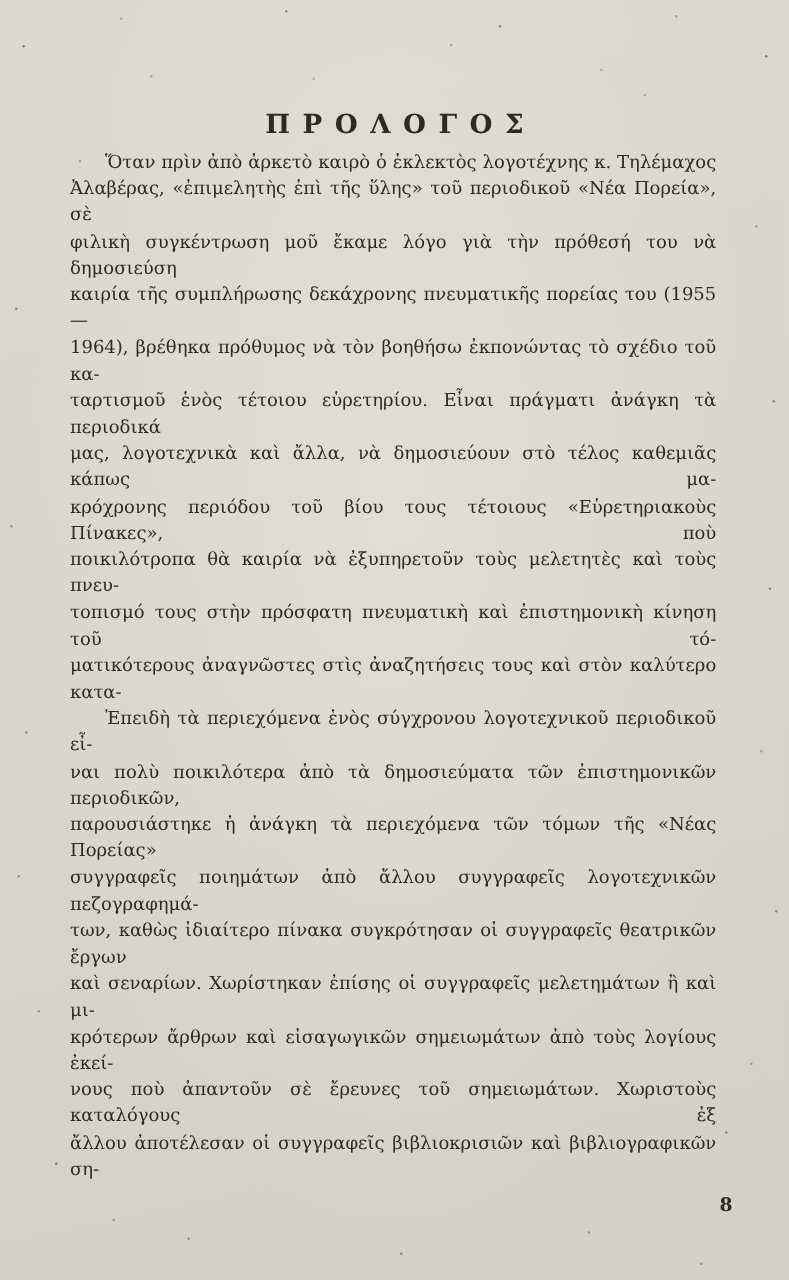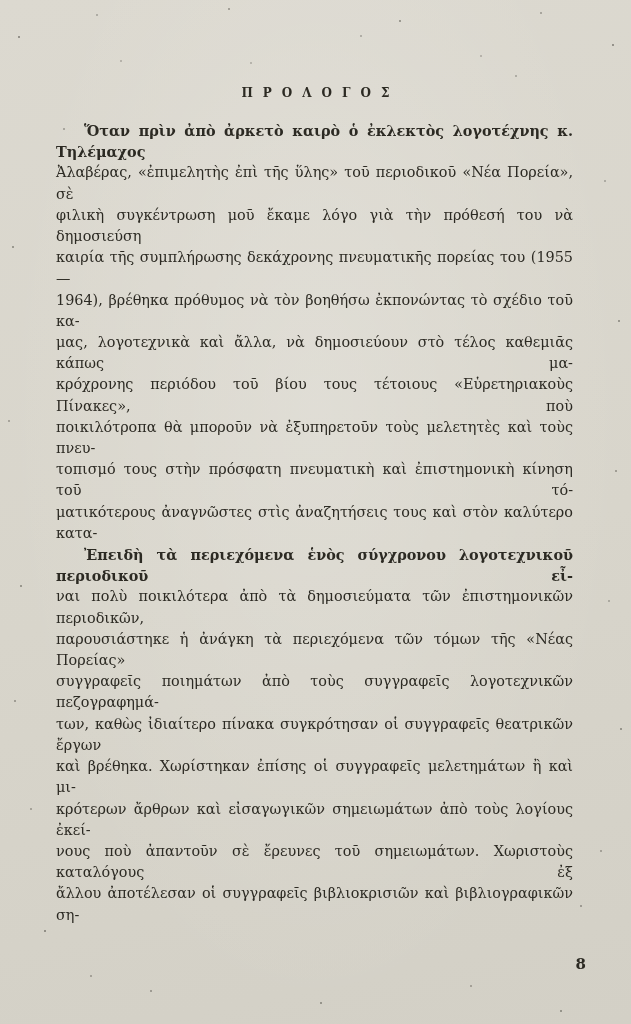--- a/index.html
+++ b/index.html
@@ -48,21 +48,21 @@
       320px 1002px 0 rgba(50,48,42,.5), 470px 985px 0 rgba(50,48,42,.4),
       560px 1010px 0 rgba(50,48,42,.5), 250px 62px 0 rgba(50,48,42,.3),
       120px 60px 0 rgba(50,48,42,.3), 515px 75px 0 rgba(50,48,42,.35),
       580px 905px 0 rgba(50,48,42,.45), 90px 975px 0 rgba(50,48,42,.4),
       360px 35px 0 rgba(50,48,42,.35), 480px 55px 0 rgba(50,48,42,.3);
   }
   .title {
     margin: 0;
     padding-top: 86px;
     text-align: center;
-    font-size: 12px;
+    font-size: 21px;
     font-weight: bold;
     letter-spacing: 10px;
     text-indent: 10px; 
     color: var(--ink);
   }
   .text-block {
     position: absolute;
     top: 120px;
     left: 56px;
     width: 517px;
@@ -70,21 +70,21 @@
     line-height: 21.2px;
     color: var(--ink);
   }
   .para { margin: 0; }
   .line {
     text-align: justify;
     text-align-last: justify;
     white-space: normal;
     min-height: 21.2px;
   }
-  .line.first { text-indent: 28px; font-weight: bold; }
+  .line.first { text-indent: 28px; }
   .line.lastline-left { text-align-last: left; }
   .page-number {
     position: absolute;
     right: 45px;
     top: 955px;
     font-size: 15px;
     font-weight: bold;
     color: var(--ink);
   }
 </style>
@@ -94,32 +94,33 @@
 <div class="page">
   <div class="specks"></div>
   <h1 class="title">ΠΡΟΛΟΓΟΣ</h1>
   <div class="text-block">
       <div class="para">
         <div class="line first">Ὅταν πρὶν ἀπὸ ἀρκετὸ καιρὸ ὁ ἐκλεκτὸς λογοτέχνης κ. Τηλέμαχος</div>
         <div class="line">Ἀλαβέρας, «ἐπιμελητὴς ἐπὶ τῆς ὕλης» τοῦ περιοδικοῦ «Νέα Πορεία», σὲ</div>
         <div class="line">φιλικὴ συγκέντρωση μοῦ ἔκαμε λόγο γιὰ τὴν πρόθεσή του νὰ δημοσιεύση</div>
         <div class="line">καιρία τῆς συμπλήρωσης δεκάχρονης πνευματικῆς πορείας του (1955—</div>
         <div class="line">1964), βρέθηκα πρόθυμος νὰ τὸν βοηθήσω ἐκπονώντας τὸ σχέδιο τοῦ κα-</div>
+        <div class="line">ταρτισμοῦ ἑνὸς τέτοιου εὑρετηρίου. Εἶναι πράγματι ἀνάγκη τὰ περιοδικά</div>
         <div class="line">μας, λογοτεχνικὰ καὶ ἄλλα, νὰ δημοσιεύουν στὸ τέλος καθεμιᾶς κάπως μα-</div>
         <div class="line">κρόχρονης περιόδου τοῦ βίου τους τέτοιους «Εὑρετηριακοὺς Πίνακες», ποὺ</div>
-        <div class="line">ποικιλότροπα θὰ μποροῦν νὰ ἐξυπηρετοῦν τοὺς μελετητὲς καὶ τοὺς πνευ-</div>
+        <div class="line">ποικιλότροπα θὰ καιρία νὰ ἐξυπηρετοῦν τοὺς μελετητὲς καὶ τοὺς πνευ-</div>
         <div class="line">τοπισμό τους στὴν πρόσφατη πνευματικὴ καὶ ἐπιστημονικὴ κίνηση τοῦ τό-</div>
         <div class="line">ματικότερους ἀναγνῶστες στὶς ἀναζητήσεις τους καὶ στὸν καλύτερο κατα-</div>
       </div>
       <div class="para">
         <div class="line first">Ἐπειδὴ τὰ περιεχόμενα ἑνὸς σύγχρονου λογοτεχνικοῦ περιοδικοῦ εἶ-</div>
         <div class="line">ναι πολὺ ποικιλότερα ἀπὸ τὰ δημοσιεύματα τῶν ἐπιστημονικῶν περιοδικῶν,</div>
         <div class="line">παρουσιάστηκε ἡ ἀνάγκη τὰ περιεχόμενα τῶν τόμων τῆς «Νέας Πορείας»</div>
-        <div class="line">συγγραφεῖς ποιημάτων ἀπὸ τοὺς συγγραφεῖς λογοτεχνικῶν πεζογραφημά-</div>
+        <div class="line">συγγραφεῖς ποιημάτων ἀπὸ ἄλλου συγγραφεῖς λογοτεχνικῶν πεζογραφημά-</div>
         <div class="line">των, καθὼς ἰδιαίτερο πίνακα συγκρότησαν οἱ συγγραφεῖς θεατρικῶν ἔργων</div>
-        <div class="line">καὶ βρέθηκα. Χωρίστηκαν ἐπίσης οἱ συγγραφεῖς μελετημάτων ἢ καὶ μι-</div>
+        <div class="line">καὶ σεναρίων. Χωρίστηκαν ἐπίσης οἱ συγγραφεῖς μελετημάτων ἢ καὶ μι-</div>
         <div class="line">κρότερων ἄρθρων καὶ εἰσαγωγικῶν σημειωμάτων ἀπὸ τοὺς λογίους ἐκεί-</div>
         <div class="line">νους ποὺ ἀπαντοῦν σὲ ἔρευνες τοῦ σημειωμάτων. Χωριστοὺς καταλόγους ἐξ</div>
         <div class="line">ἄλλου ἀποτέλεσαν οἱ συγγραφεῖς βιβλιοκρισιῶν καὶ βιβλιογραφικῶν ση-</div>
       </div>
     </div>
   <div class="page-number">8</div>
 </div>
 
 </body></html>

